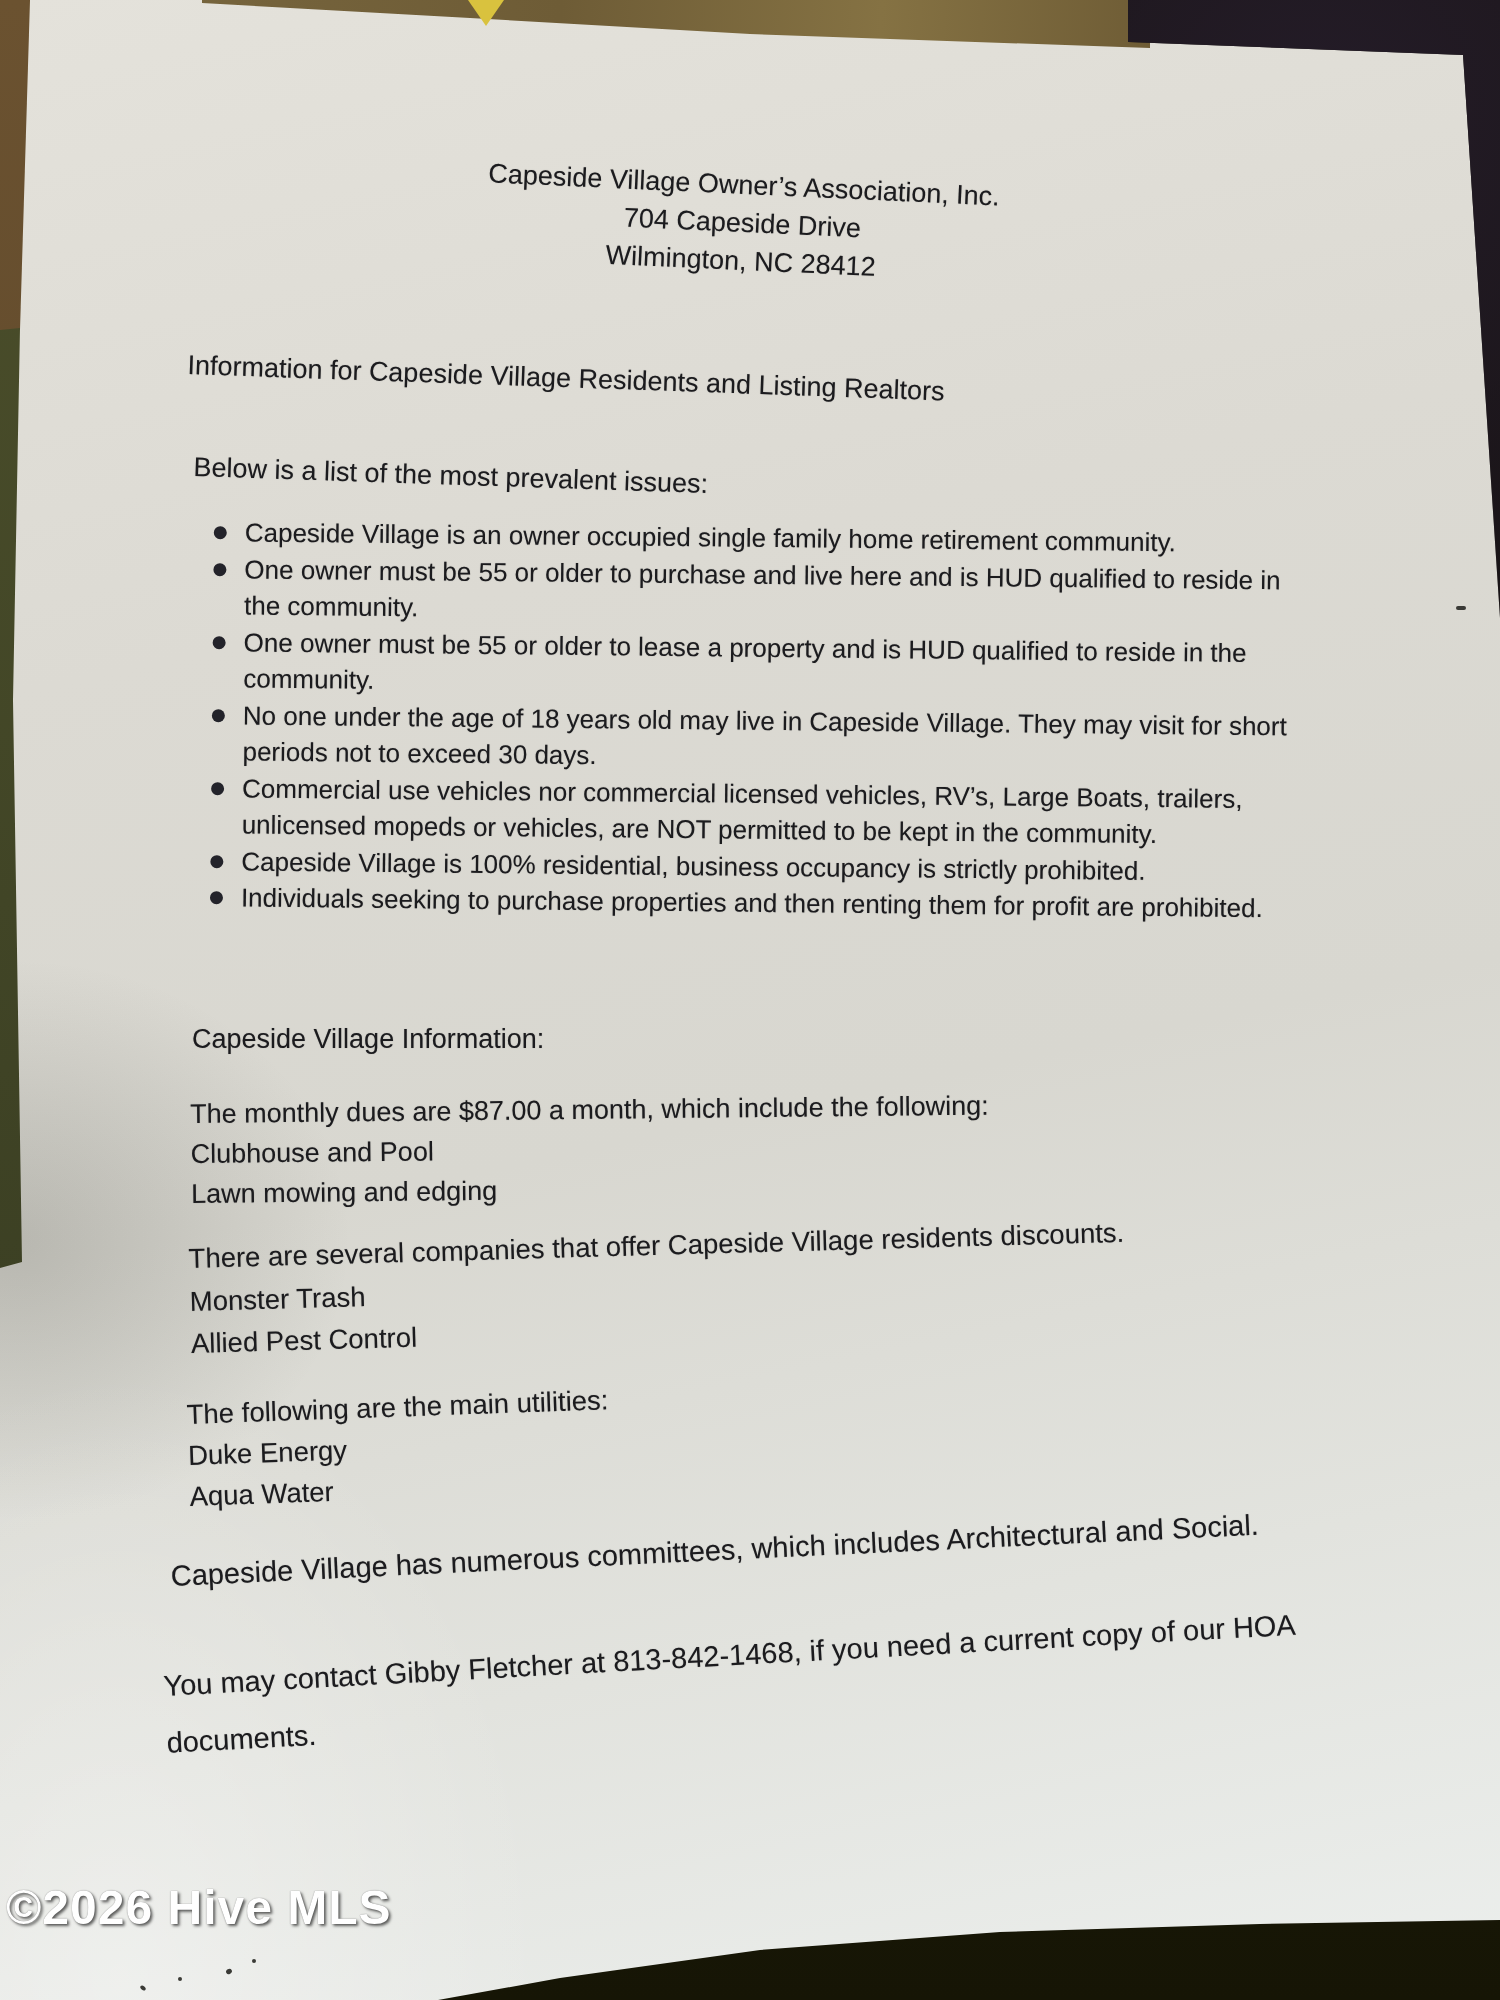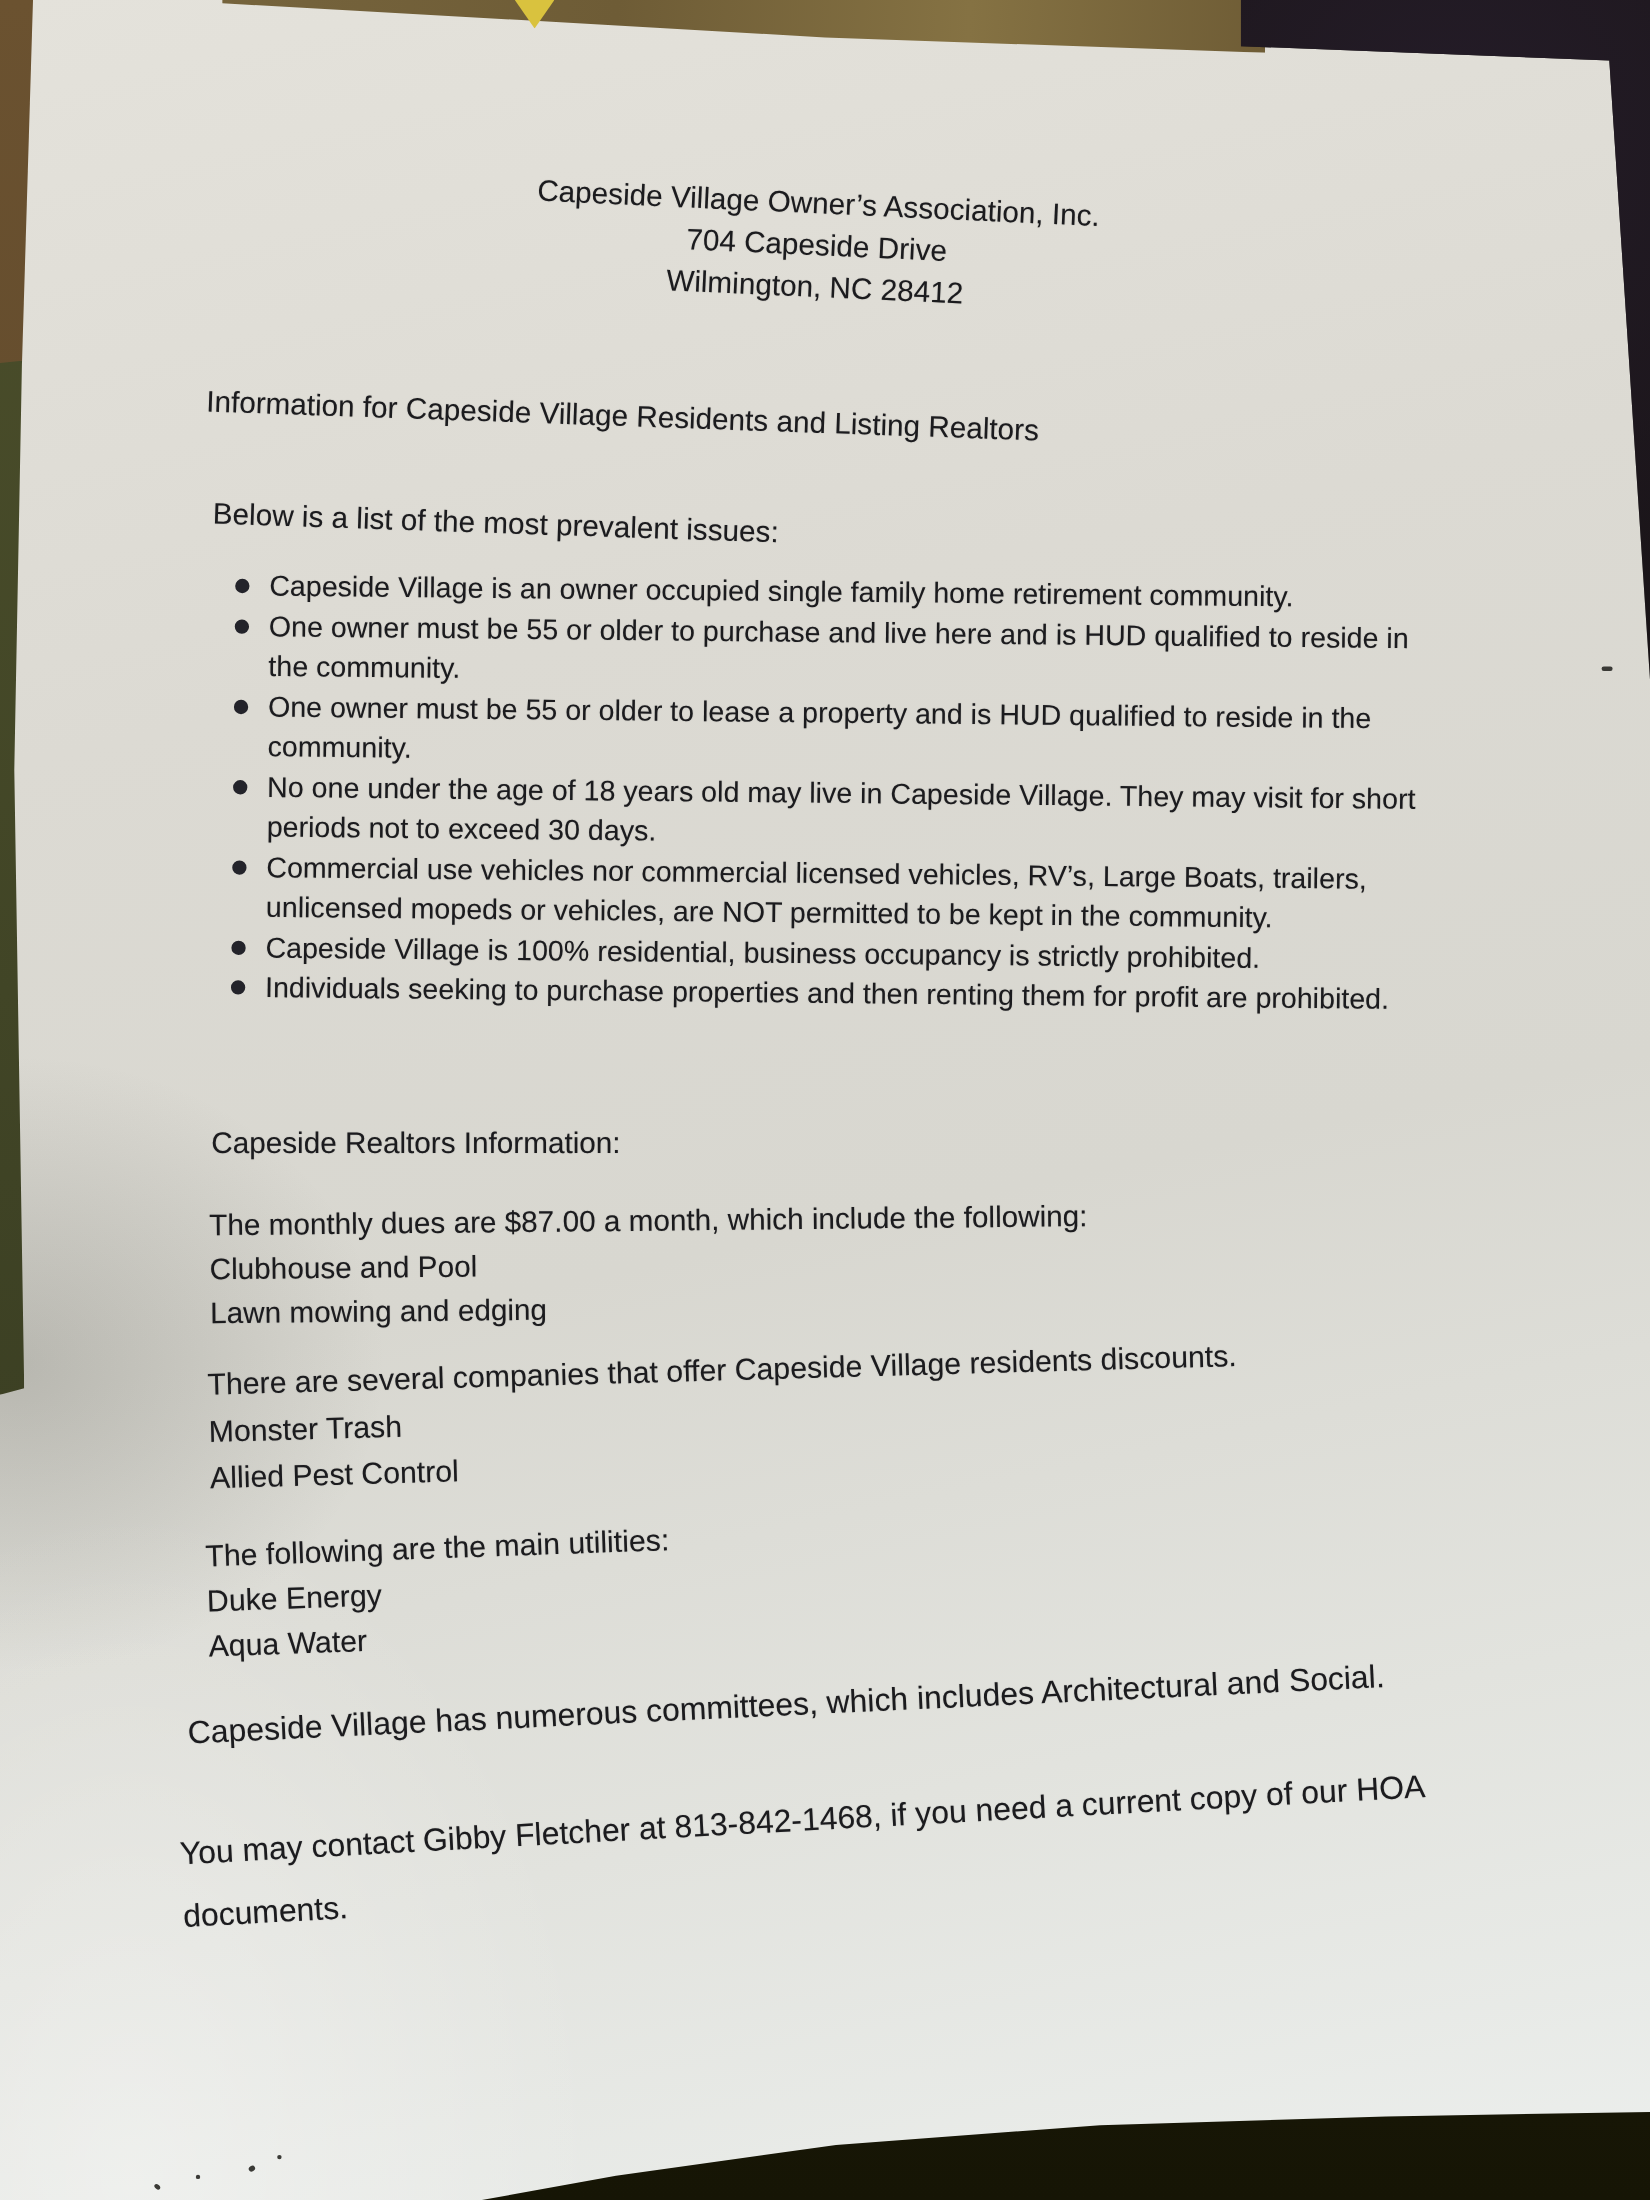--- a/index.html
+++ b/index.html
@@ -112,21 +112,21 @@
   <ul class="txt issues">
     <li>Capeside Village is an owner occupied single family home retirement community.</li>
     <li>One owner must be 55 or older to purchase and live here and is HUD qualified to reside in the community.</li>
     <li>One owner must be 55 or older to lease a property and is HUD qualified to reside in the community.</li>
     <li>No one under the age of 18 years old may live in Capeside Village. They may visit for short periods not to exceed 30 days.</li>
     <li>Commercial use vehicles nor commercial licensed vehicles, RV’s, Large Boats, trailers, unlicensed mopeds or vehicles, are NOT permitted to be kept in the community.</li>
     <li>Capeside Village is 100% residential, business occupancy is strictly prohibited.</li>
     <li>Individuals seeking to purchase properties and then renting them for profit are prohibited.</li>
   </ul>
 
-  <div class="txt info-heading">Capeside Realtors Information:</div>
+  <div class="txt info-heading">Capeside Village Information:</div>
 
   <div class="txt dues-block">
     <div>The monthly dues are $87.00 a month, which include the following:</div>
     <div>Clubhouse and Pool</div>
     <div>Lawn mowing and edging</div>
   </div>
 
   <div class="txt companies-block">
     <div>There are several companies that offer Capeside Village residents discounts.</div>
     <div>Monster Trash</div>
@@ -135,14 +135,15 @@
 
   <div class="txt utilities-block">
     <div>The following are the main utilities:</div>
     <div>Duke Energy</div>
     <div>Aqua Water</div>
   </div>
 
   <div class="txt committees">Capeside Village has numerous committees, which includes Architectural and Social.</div>
   <div class="txt contact">You may contact Gibby Fletcher at 813-842-1468, if you need a current copy of our HOA documents.</div>
 
+  <div class="watermark">©2026 Hive MLS</div>
 
 </div>
 
 </body></html>

